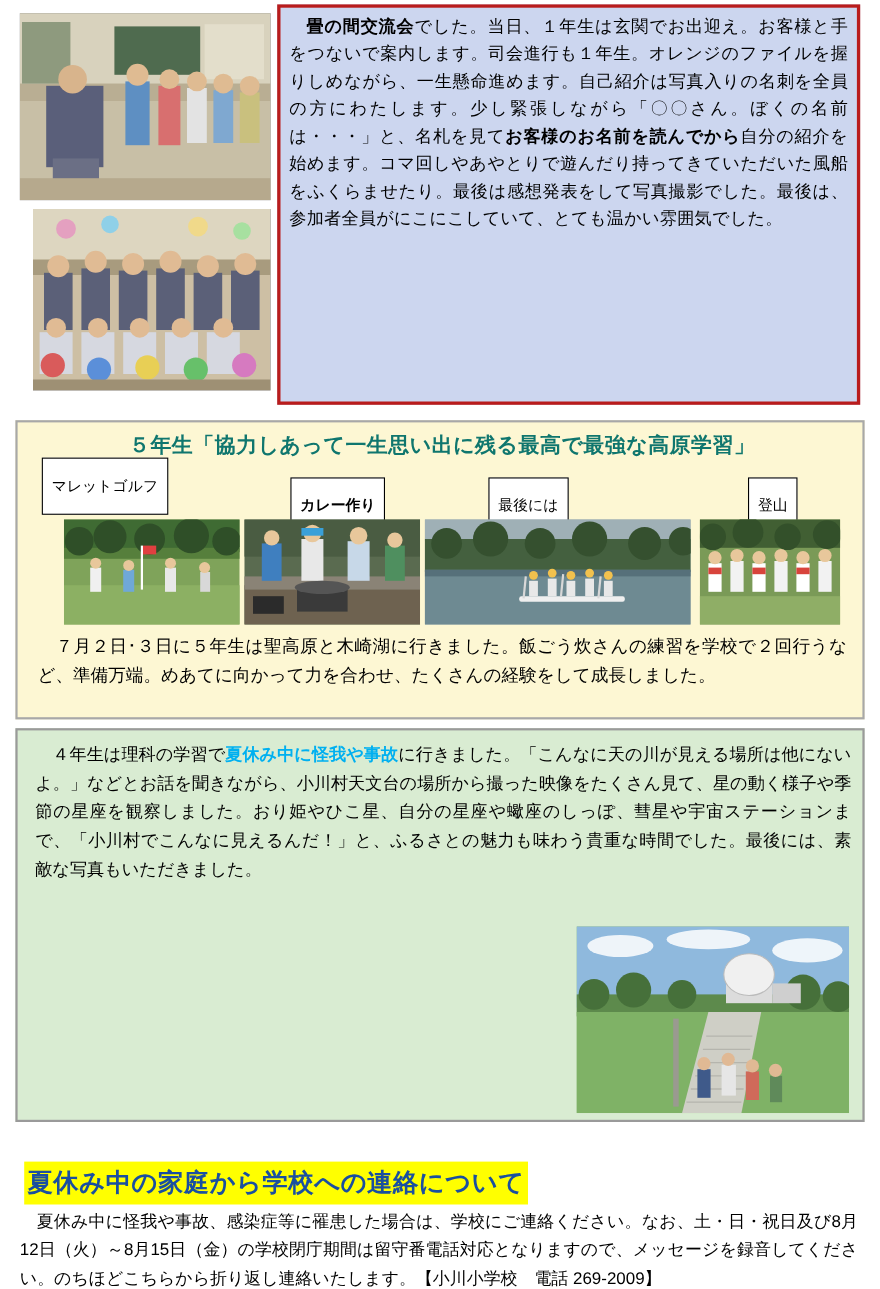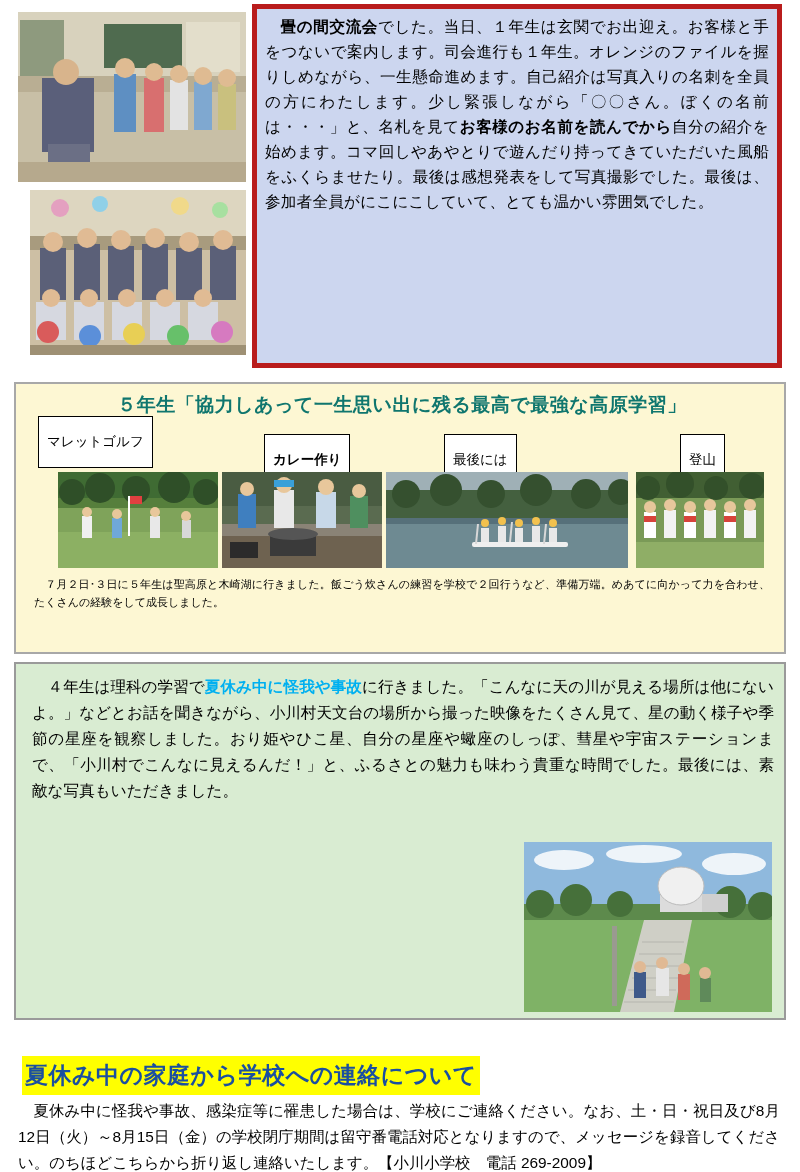--- a/index.html
+++ b/index.html
@@ -30,21 +30,21 @@
   .photo-inner { width: 100%; height: 100%; display: block; }
 
   #photo-classroom { left: 18px; top: 12px; width: 228px; height: 170px; }
   #photo-group     { left: 30px; top: 190px; width: 216px; height: 165px; }
 
   .blue-box {
     position: absolute;
     left: 252px; top: 4px;
     width: 530px; height: 364px;
     background: #ccd6ef;
-    border: 5px solid #b91c1c;
+    border: 3px solid #b91c1c;
     box-sizing: border-box;
     padding: 6px 8px 4px 8px;
   }
   .blue-box p {
     margin: 0;
     font-size: 15.6px;
     line-height: 1.60;
     text-align: justify;
     text-justify: inter-character;
     letter-spacing: 0.2px;
@@ -88,21 +88,21 @@
   .sec2-photo { position: absolute; overflow: hidden; }
   #p5-mallet { left: 42px;  top: 88px; width: 160px; height: 96px; }
   #p5-curry  { left: 206px; top: 88px; width: 160px; height: 96px; }
   #p5-sup    { left: 370px; top: 88px; width: 242px; height: 96px; }
   #p5-tozan  { left: 620px; top: 88px; width: 128px; height: 96px; }
 
   .sec2-text {
     position: absolute;
     left: 18px; top: 192px;
     width: 736px;
-    font-size: 11px;
+    font-size: 16px;
     line-height: 1.62;
     text-align: justify;
     text-justify: inter-character;
   }
 
   
   .sec3 {
     position: absolute;
     left: 14px; top: 662px;
     width: 772px; height: 358px;

